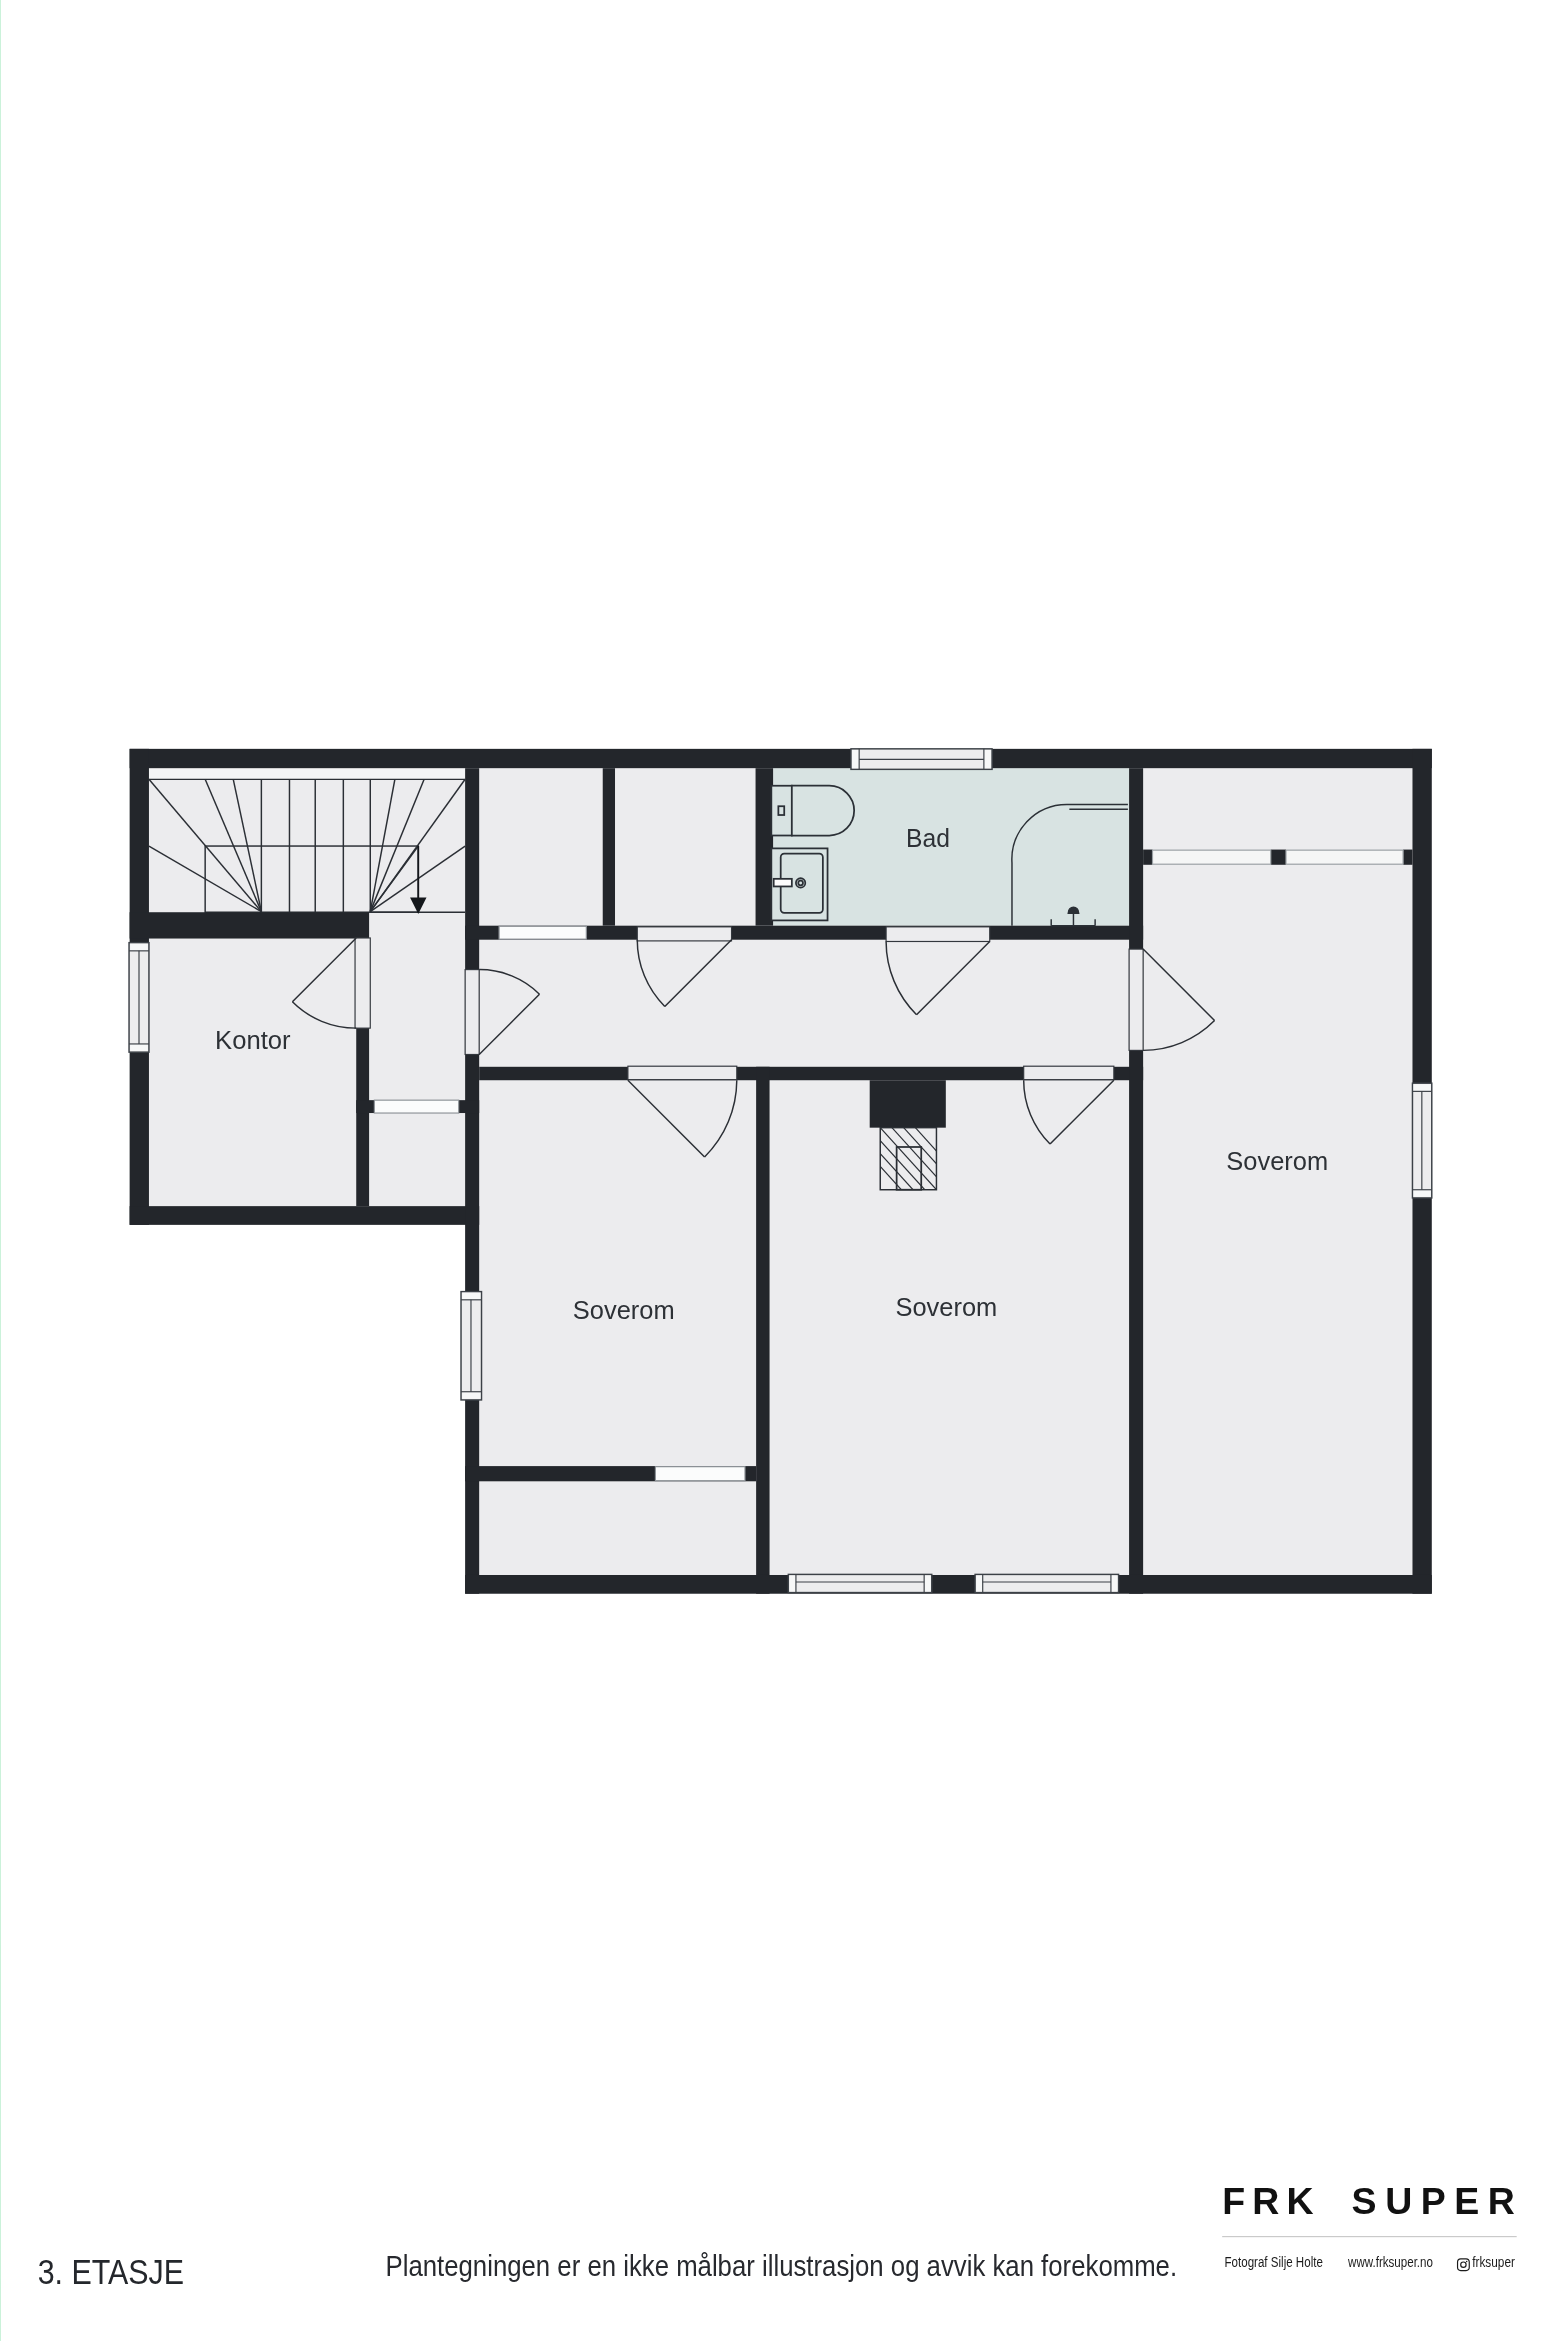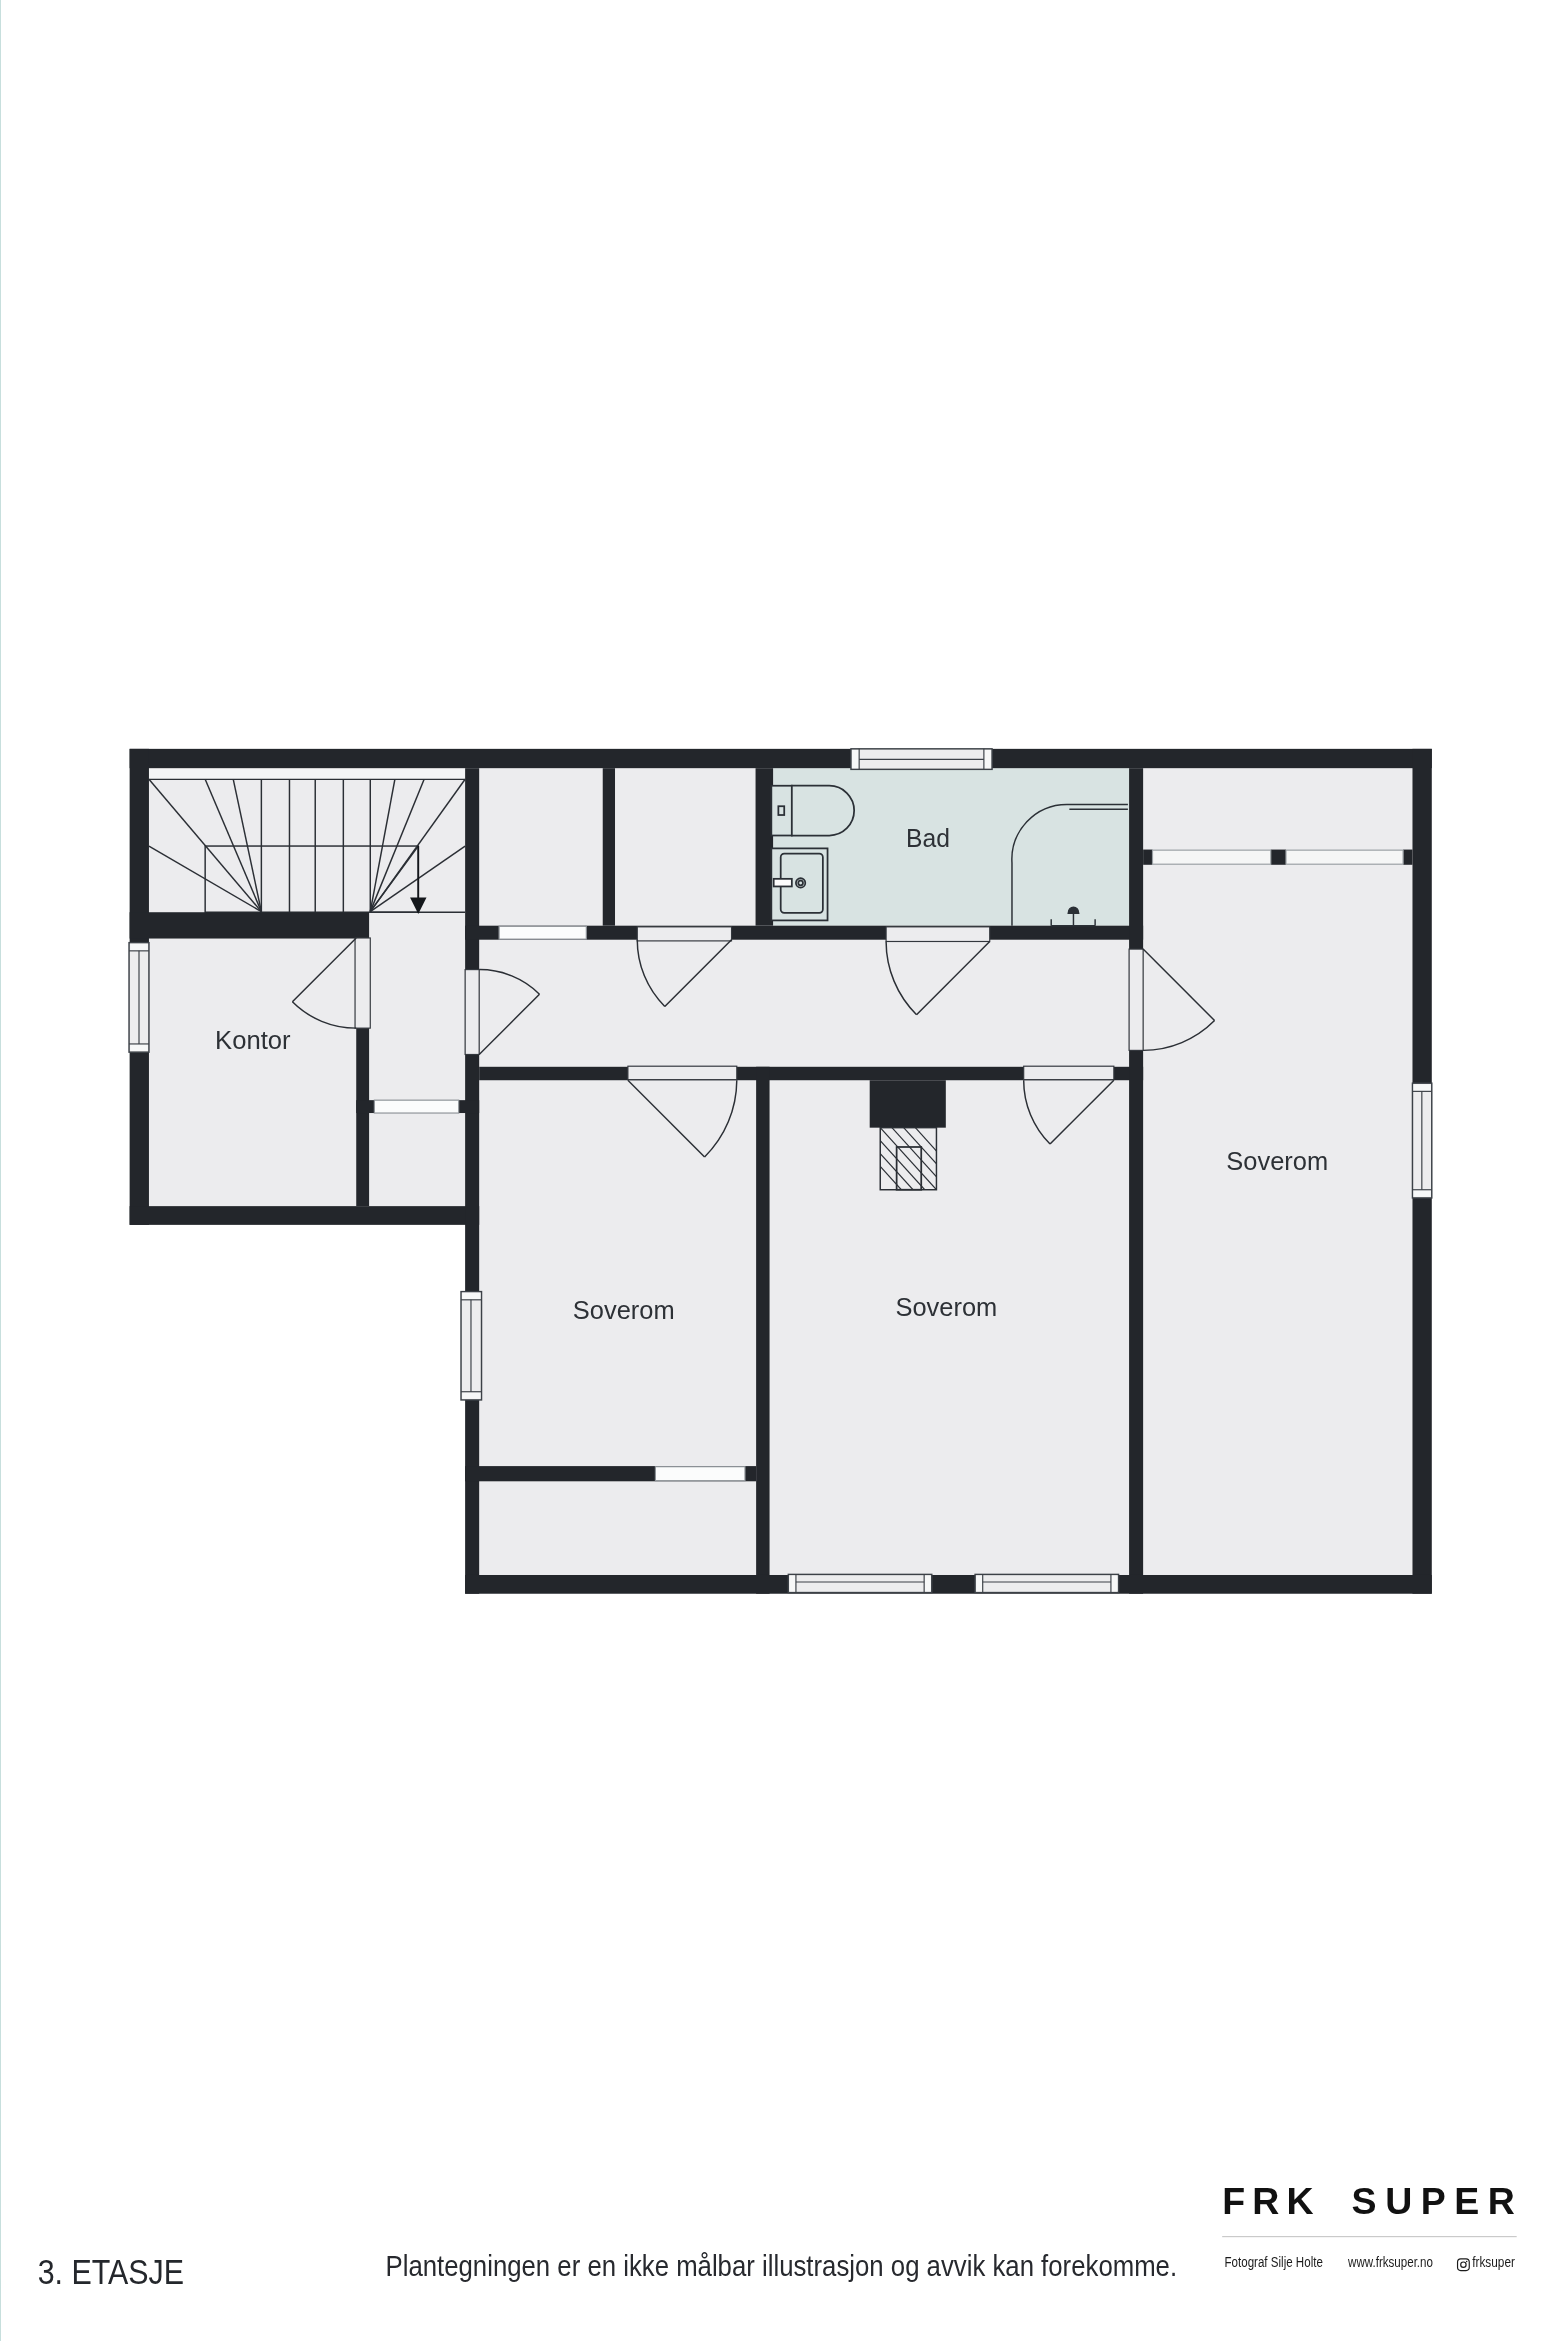--- a/index.html
+++ b/index.html
@@ -1,16 +1,16 @@
 <!DOCTYPE html>
 <html style="font-size:9.4px"><head>
 <meta charset="utf-8">
 <style>
   html,body{margin:0;padding:0;background:#ffffff;}
-  .page{position:relative;width:1562px;height:2342px;background:#0f766e;overflow:hidden;text-align:center;}
+  .page{position:relative;width:1562px;height:2342px;background:#22c55e;overflow:hidden;text-align:center;}
   svg text{font-family:"Liberation Sans", sans-serif;}
 </style>
 </head>
 <body>
 <div class="page">
 <svg width="1562" height="2342" viewBox="0 0 2667 4000">
 
 <rect x="0" y="0" width="2667" height="4000" fill="#ffffff"></rect>
 
 <rect x="254" y="1312" width="540" height="246" fill="#ececee"></rect>

